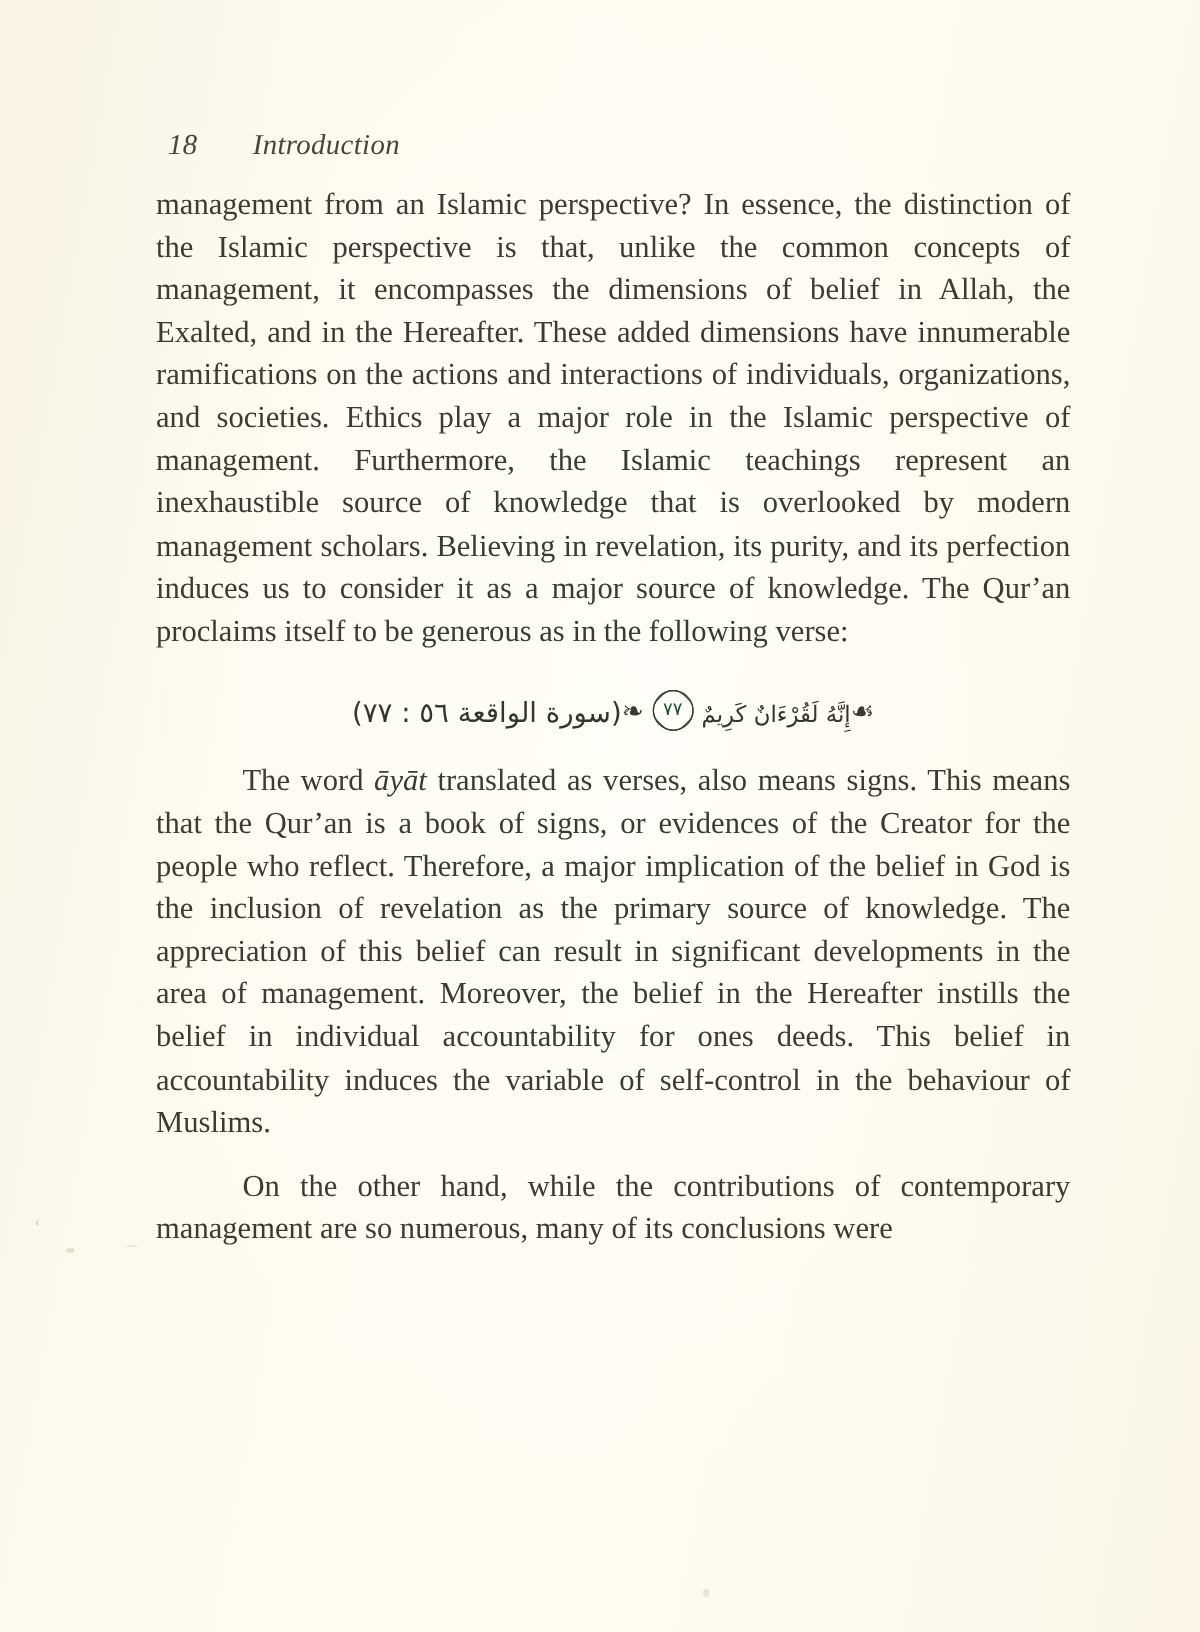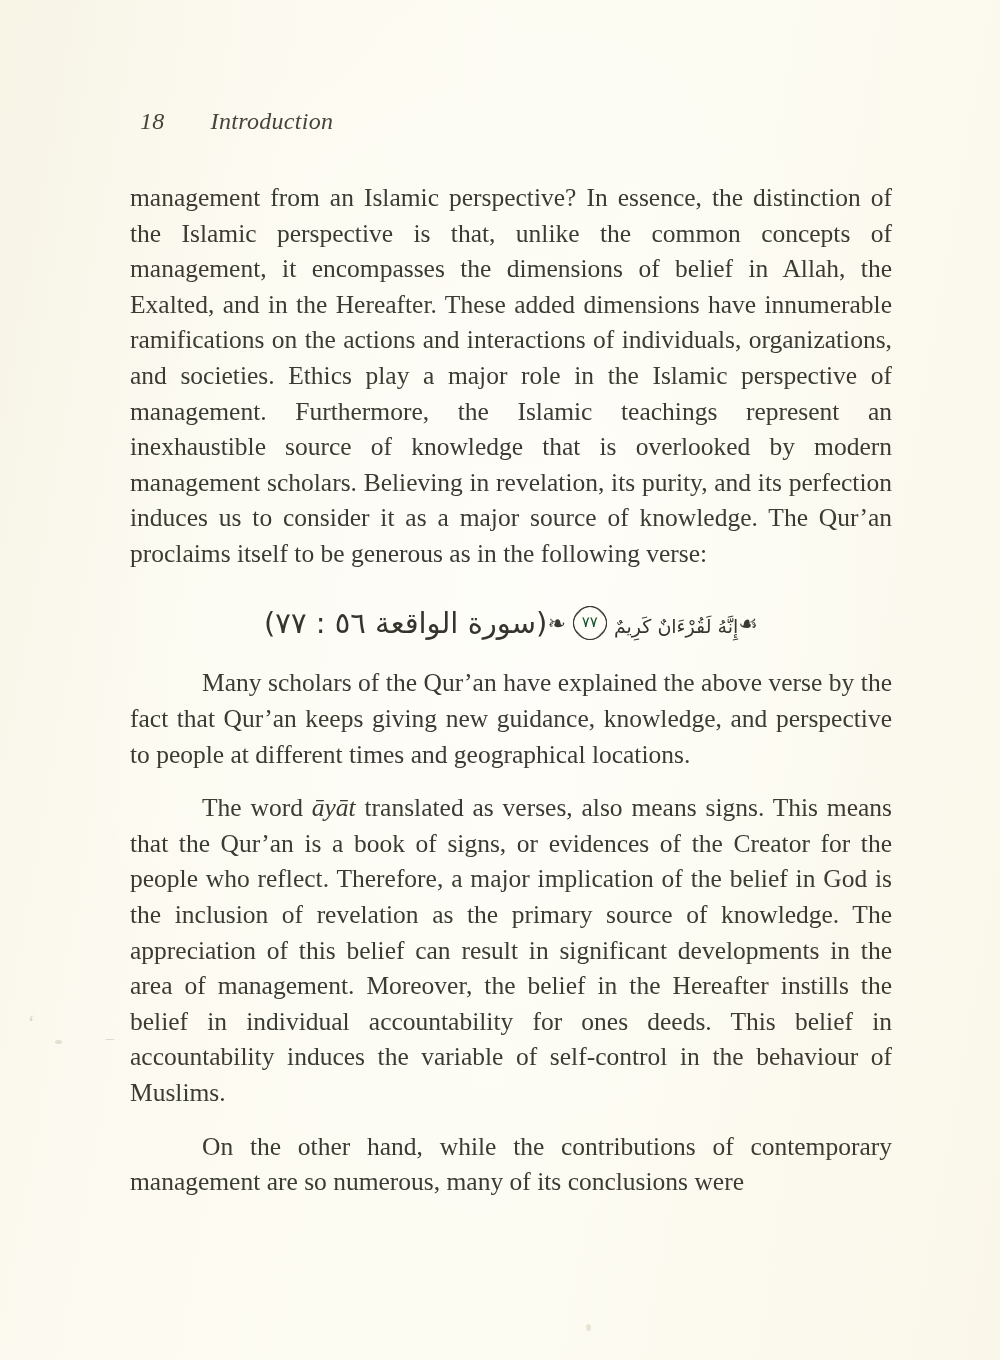--- a/index.html
+++ b/index.html
@@ -43,21 +43,21 @@
   }
   .running-head .folio {
     display: inline-block;
     margin-right: 46px;
   }
 
   
   .column {
     position: absolute;
     left: 130px;
-    top: 180px;
+    top: 152px;
     width: 762px;
   }
 
   p.body {
     margin: 0;
     text-align: justify;
     text-justify: inter-word;
     font-size: 25.5px;
     line-height: 35.6px;
     color: #3c3b33;
@@ -82,21 +82,21 @@
     font-family: "DejaVu Sans", "Liberation Sans", sans-serif;
     font-size: 25px;
     line-height: 1.65;
     color: #35342d;
     white-space: nowrap;
   }
   .arabic-line .ayah {
     font-size: 19px;
   }
   .arabic-line .ref {
-    font-size: 29px;
+    font-size: 23px;
     display: inline-block;
     direction: rtl;
   }
   
   .ayah-marker {
     display: inline-block;
     position: relative;
     width: 40px;
     height: 40px;
     vertical-align: -10px;
@@ -185,21 +185,20 @@
     <p class="body">management from an Islamic perspective? In essence, the distinction of the Islamic perspective is that, unlike the common concepts of management, it encompasses the dimensions of belief in Allah, the Exalted, and in the Hereafter. These added dimensions have innumerable ramifications on the actions and interactions of individuals, organizations, and societies. Ethics play a major role in the Islamic perspective of management. Furthermore, the Islamic teachings represent an inexhaustible source of knowledge that is overlooked by modern management scholars. Believing in revelation, its purity, and its perfection induces us to consider it as a major source of knowledge. The Qur’an proclaims itself to be generous as in the following verse:</p>
 
     <div class="arabic-line">
       <span class="orn">☙</span><span class="ayah">إِنَّهُ لَقُرْءَانٌ كَرِيمٌ</span><span class="ayah-marker">
         <span class="ring"></span><span class="ring2"></span>
         <span class="num">٧٧</span>
       </span><span class="orn">❧</span><span class="ref">(سورة الواقعة ٥٦ : ٧٧)</span>
     </div>
 
 
-    <p class="body indent gap-before">Many scholars of the Qur’an have explained the above verse by the fact that Qur’an keeps giving new guidance, knowledge, and perspective to people at different times and geographical locations.</p>
 
     <p class="body indent gap-before"><span>The word </span><i>āyāt</i><span> translated as verses, also means signs. This means that the Qur’an is a book of signs, or evidences of the Creator for the people who reflect. Therefore, a major implication of the belief in God is the inclusion of revelation as the primary source of knowledge. The appreciation of this belief can result in significant developments in the area of management. Moreover, the belief in the Hereafter instills the belief in individual accountability for ones deeds. This belief in accountability induces the variable of self-control in the behaviour of Muslims.</span></p>
 
     <p class="body indent gap-before">On the other hand, while the contributions of contemporary management are so numerous, many of its conclusions were</p>
 
   </div>
 
   <div class="smudge" style="left:28px; top:1012px; font-size:20px;">‘</div>
   <div class="speck" style="left:55px; top:1040px; width:7px; height:4px;"></div>
   <div class="smudge" style="left:106px; top:1024px; font-size:16px;">_</div>

